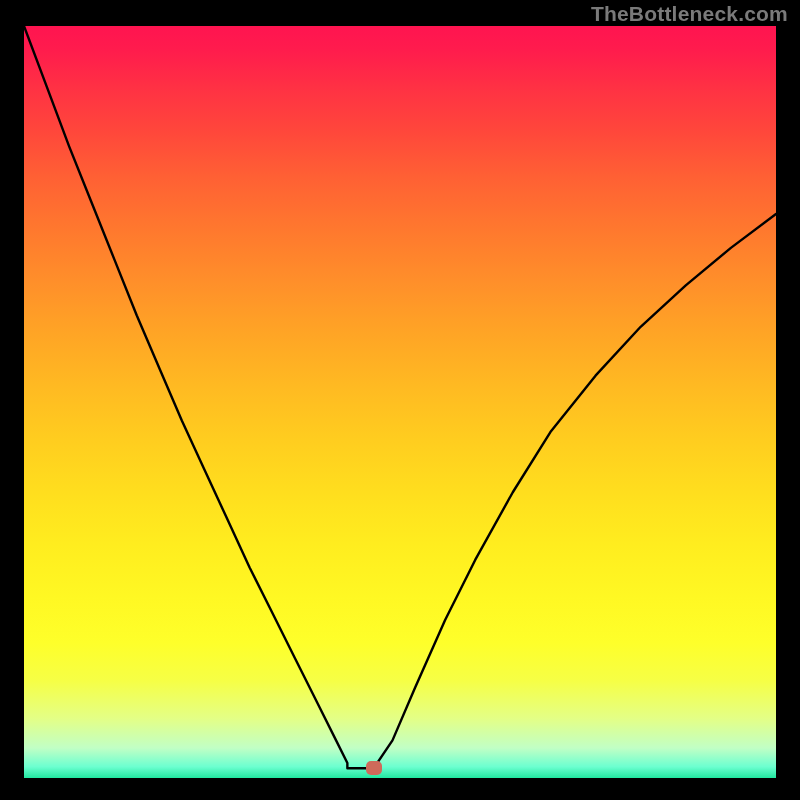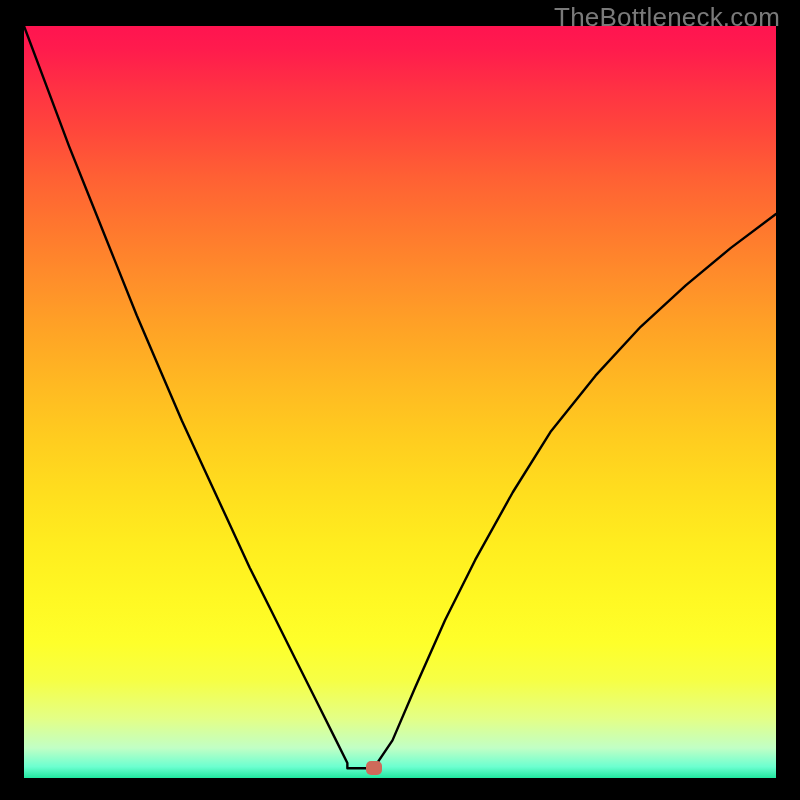--- a/index.html
+++ b/index.html
@@ -13,24 +13,24 @@
   }
   .wrap {
     position: relative;
     width: 800px;
     height: 800px;
     background: #000000;
   }
   .watermark {
     position: absolute;
     top: 2px;
-    right: 20px;
+    right: 12px;
     color: #7a7a7a;
-    font-size: 26px;
-    font-weight: 400;
+    font-size: 21px;
+    font-weight: 700;
     letter-spacing: 0.2px;
     z-index: 5;
   }
   .plot {
     position: absolute;
     left: 24px;
     top: 26px;
     width: 752px;
     height: 752px;
   }

